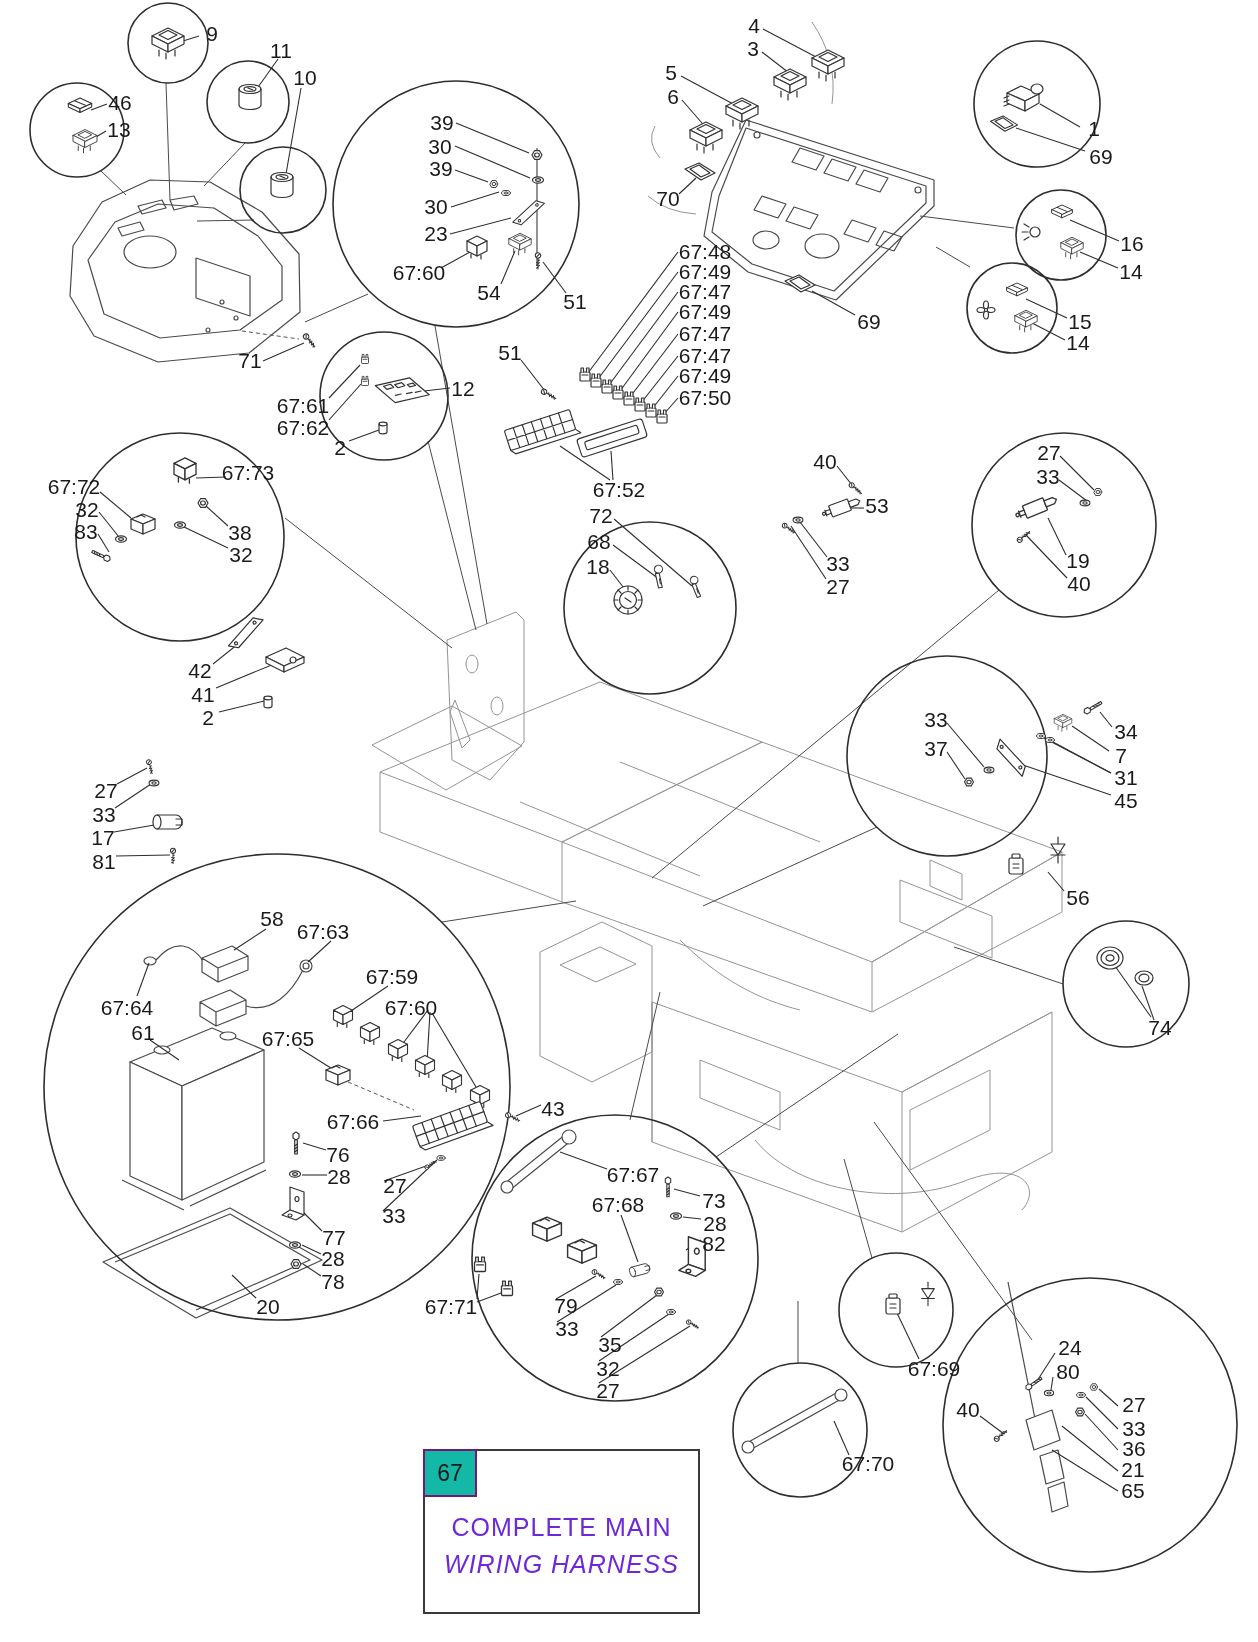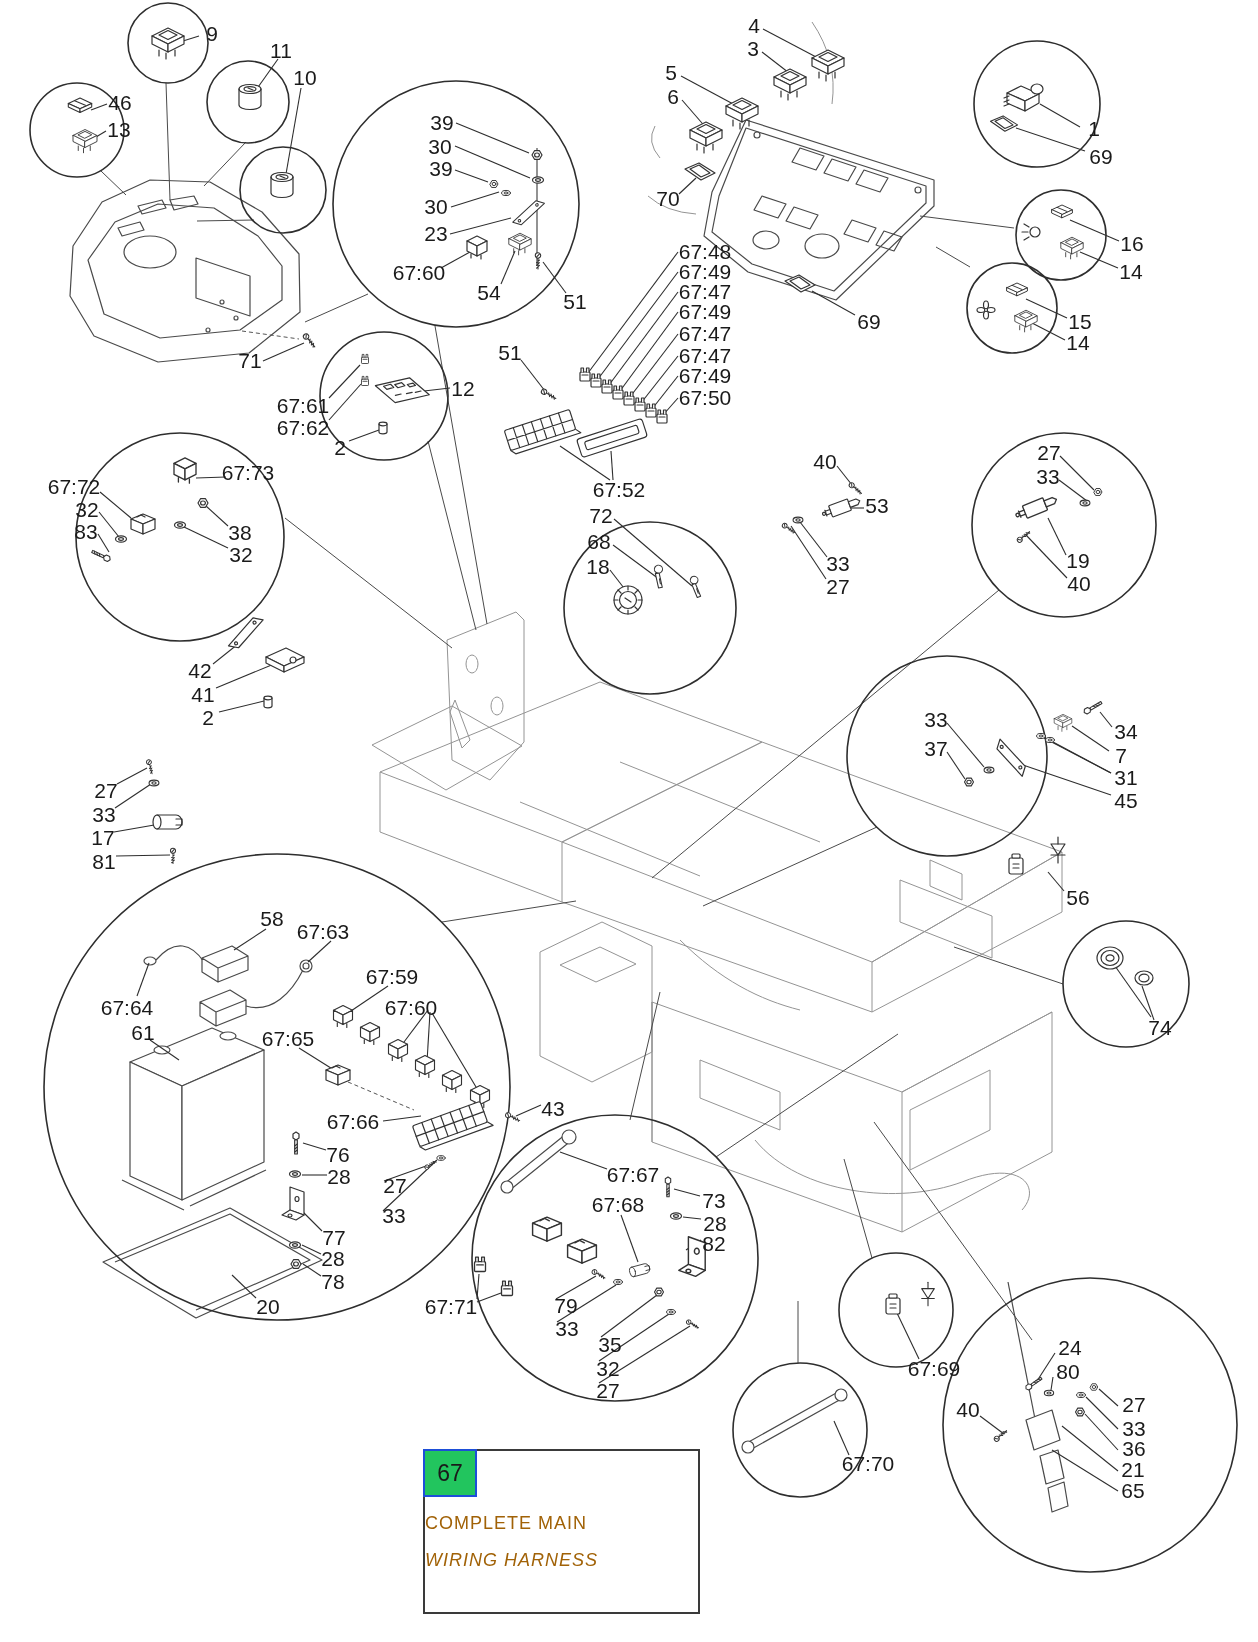--- a/index.html
+++ b/index.html
@@ -9,23 +9,23 @@
   .balloon{fill:none;stroke:#2e2e2e;stroke-width:1.6;}
   .leader{stroke:#2e2e2e;stroke-width:1.1;}
   .connector{stroke:#4a4a4a;stroke-width:1;}
   .sketch{stroke:#949494;fill:none;stroke-width:1;stroke-linejoin:round;}
   .sketch2{stroke:#4a4a4a;fill:#ffffff;stroke-width:1.2;stroke-linejoin:round;}
   .dash{stroke:#555;stroke-width:1;stroke-dasharray:4 3;fill:none;}
   .part{stroke:#333;fill:#ffffff;stroke-width:1.2;stroke-linejoin:round;stroke-linecap:round;}
   .lbl{font:21px "Liberation Sans",sans-serif;fill:#1a1a1a;text-anchor:middle;dominant-baseline:central;}
   .title-box{position:absolute;left:423px;top:1449px;width:277px;height:165px;
              border:2px solid #3a3a3a;background:#fff;box-sizing:border-box;}
-  .ref-box{position:absolute;left:-2px;top:-2px;width:50px;height:44px;border:2px solid #1d4ed8;
-           display:flex;align-items:center;justify-content:center;font-size:23px;color:#1a1a1a;background:#22c55e;}
-  .tb-text{position:absolute;left:0;width:100%;text-align:left;font-size:18px;letter-spacing:1px;color:#a16207;}
+  .ref-box{position:absolute;left:-2px;top:-2px;width:50px;height:44px;border:2px solid #701a75;
+           display:flex;align-items:center;justify-content:center;font-size:23px;color:#1a1a1a;background:#14b8a6;}
+  .tb-text{position:absolute;left:0;width:100%;text-align:center;font-size:25px;letter-spacing:1px;color:#6d28d9;}
   .tb-1{top:62px;} .tb-2{top:99px;font-style:italic;}
 </style>
 </head>
 <body>
 
 <div class="stage">
   <svg width="1258" height="1642" viewBox="0 0 1258 1642">
     <defs>
       <g id="g-switch">
         <path d="M-16,-6 L0,-14 L16,-6 L0,2 Z"></path>

